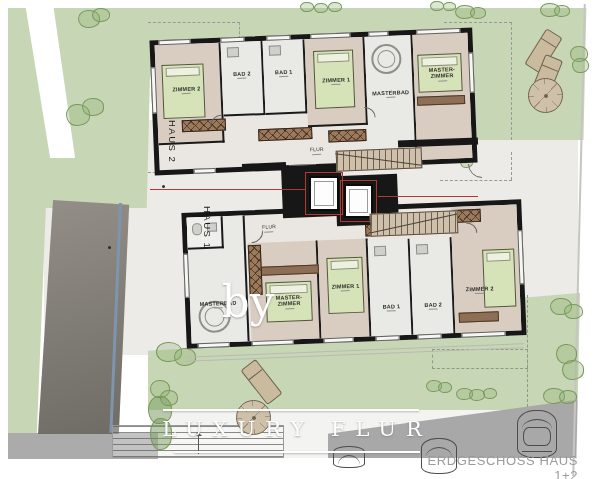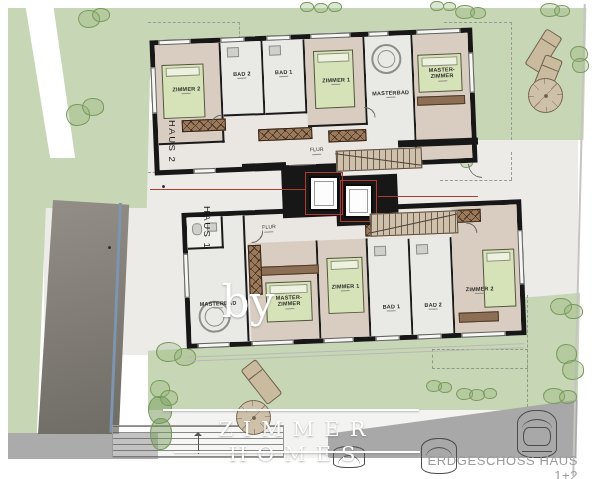--- a/index.html
+++ b/index.html
@@ -326,17 +326,17 @@
   </div>
   <div class="car" style="left:421px;top:438px;width:36px;height:36px;">
     <span class="ws"></span>
   </div>
   <div class="car" style="left:333px;top:446px;width:32px;height:22px;">
     <span class="ws"></span>
   </div>
 
   <div class="wm" style="left:198px;top:280px;width:100px;font-size:44px;line-height:1;">by</div>
   <div class="wmrule" style="left:163px;top:409px;width:256px;"></div>
-  <div class="wm" style="left:152px;top:417px;width:290px;font-size:21px;letter-spacing:10px;line-height:1.2;">ZIMMER HOMES</div>
+  <div class="wm" style="left:152px;top:417px;width:290px;font-size:21px;letter-spacing:10px;line-height:1.2;">LUXURY FLUR</div>
   <div class="wmrule" style="left:174px;top:451px;width:246px;"></div>
 
   <div id="caption">ERDGESCHOSS HAUS 1+2</div>
 </div>
 
 </body></html>

